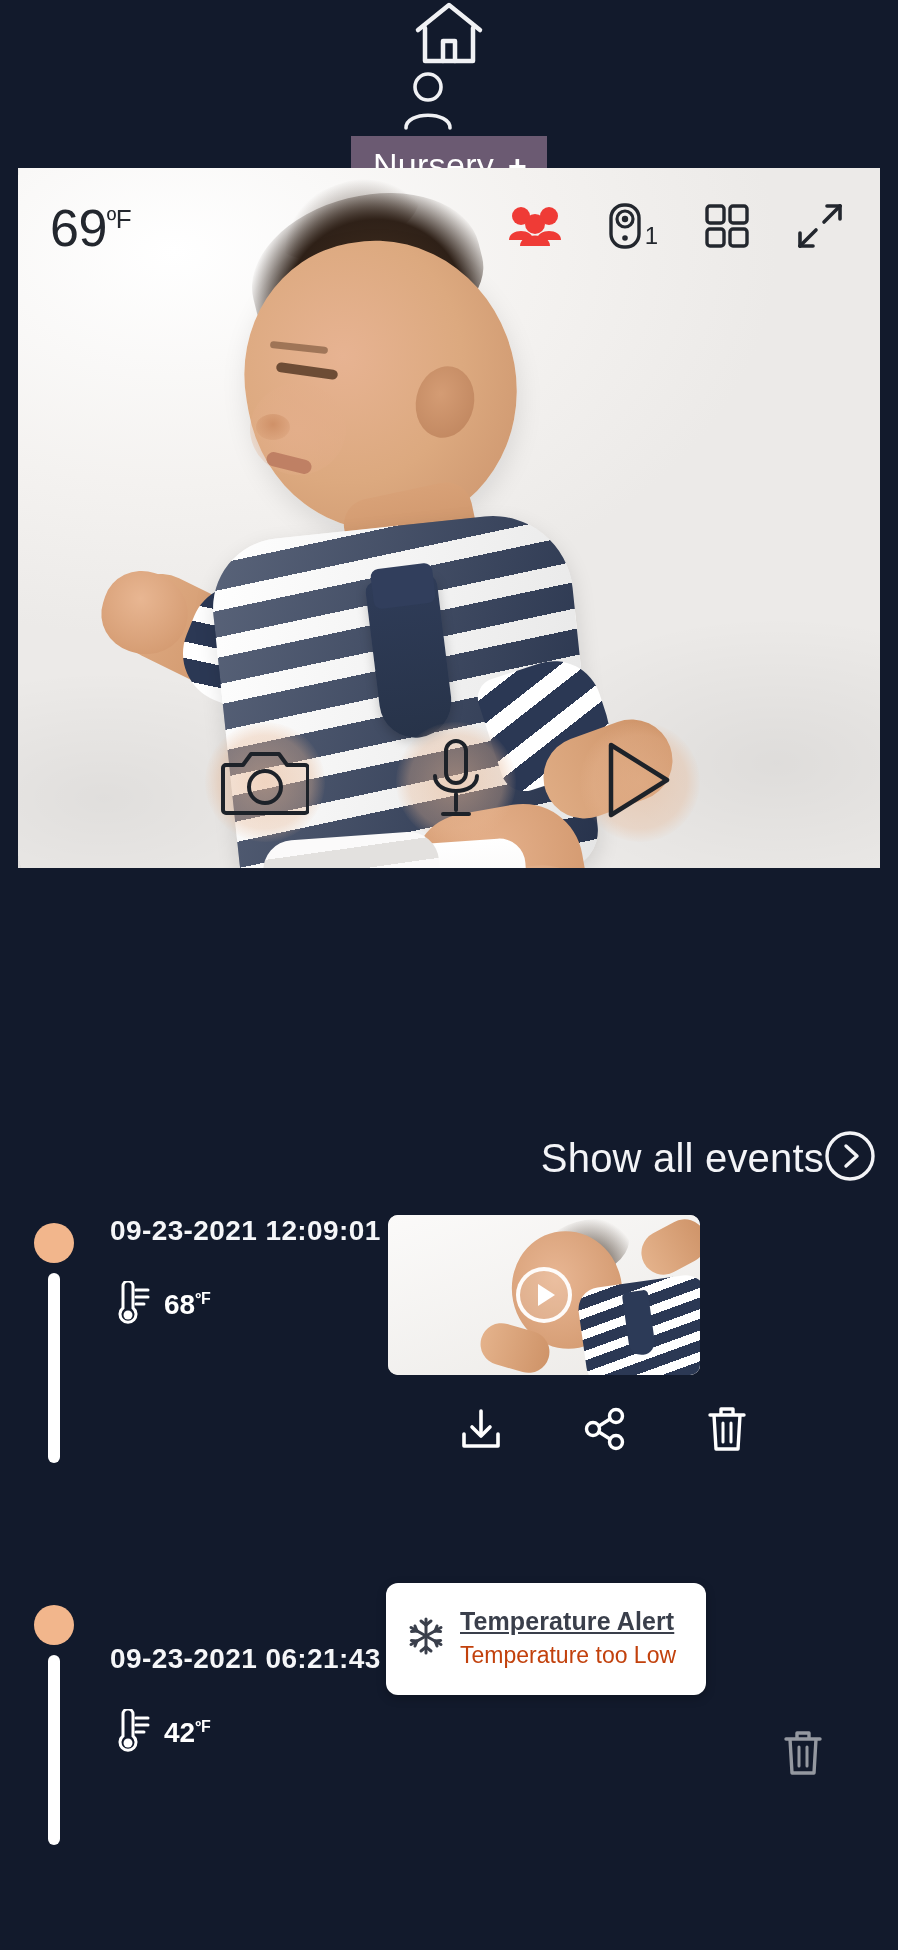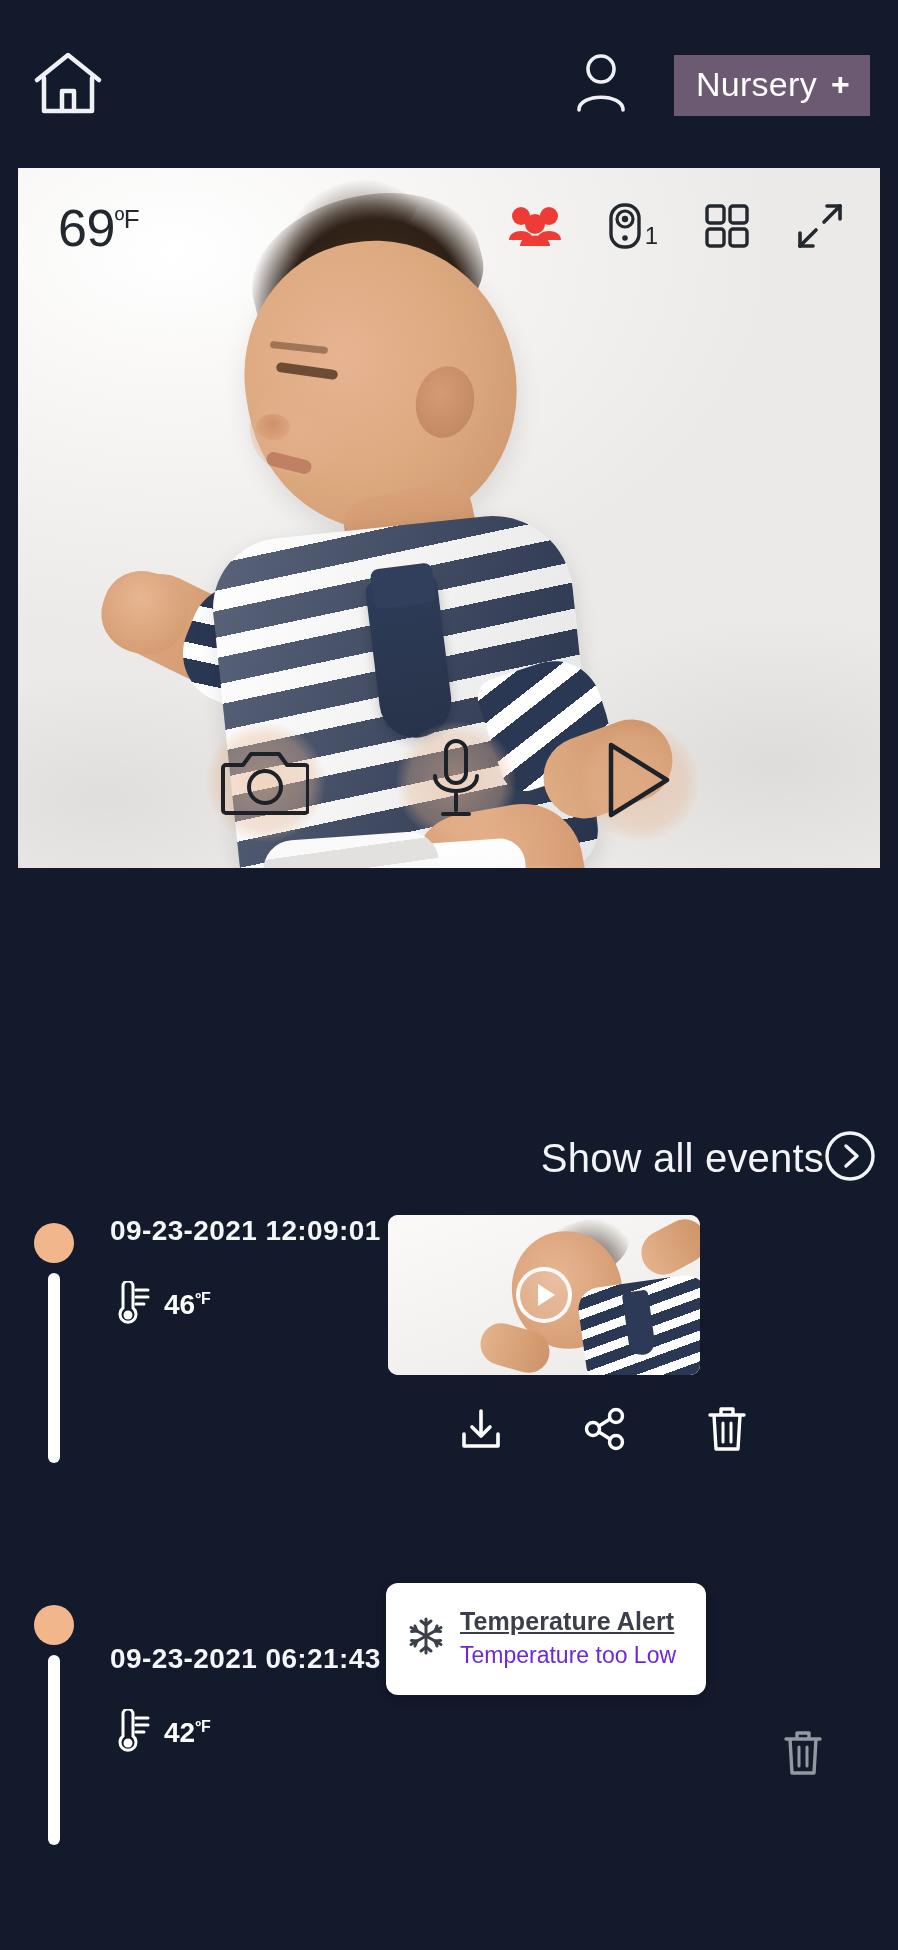--- a/index.html
+++ b/index.html
@@ -7,21 +7,21 @@
     width: 898px; height: 1950px;
     background: #131a2b;
     font-family: "Liberation Sans", sans-serif;
     overflow: hidden;
   }
   .app { position: relative; width: 898px; height: 1950px; background: #121a2c; }
 
   
   .topbar {
     position: absolute; left: 0; top: 0; width: 898px; height: 170px;
-    display: flex; align-items: center; padding: 0 28px;
+    display: flex; align-items: center; padding: 0 28px; flex-direction: column;
   }
   .home-btn { width: 80px; height: 80px; display: flex; align-items: center; justify-content: center; cursor: pointer; }
   .spacer { flex: 1; }
   .user-btn { width: 62px; height: 72px; display: flex; align-items: center; justify-content: center; margin-right: 42px; cursor: pointer; }
   .nursery-badge {
     background: #6b5a72; color: #ffffff;
     font-size: 34px; letter-spacing: .3px;
     padding: 10px 20px 12px 22px;
     display: flex; align-items: center; gap: 14px;
     cursor: pointer; white-space: nowrap;
@@ -172,21 +172,21 @@
   }
   .diaper {
     position:absolute; left:300px; top:676px; width:210px; height:120px;
     background: linear-gradient(180deg,#ffffff,#efedeb);
     border-radius: 26px 26px 44px 44px; transform: rotate(-4deg);
   }
 
   
   .vid-top {
     position:absolute; left:0; top:0; width:862px; height:120px;
-    display:flex; align-items:center; padding: 0 36px 0 40px;
+    display:flex; align-items:center; padding: 0 36px 0 32px;
     z-index: 9;
   }
   .temp-read {
     color:#23272e; font-size: 52px; letter-spacing: -0.5px;
     font-family:"Liberation Sans", sans-serif;
   }
   .temp-read sup { font-size: 26px; vertical-align: super; }
   .vid-icons { margin-left:auto; display:flex; align-items:center; gap: 46px; }
   .vic { cursor:pointer; display:flex; align-items:flex-end; }
   .cam-count { font-size: 24px; color:#23272e; margin-left: 3px; margin-bottom: 4px; }
@@ -282,21 +282,21 @@
     margin-top: 30px; padding-left: 72px;
   }
   .ev-actions .act { cursor:pointer; }
 
   .alert-card {
     width: 320px; background:#ffffff; border-radius: 12px;
     padding: 24px 18px 26px 20px; display:flex; align-items:center; gap: 14px;
     box-shadow: 0 3px 10px rgba(0,0,0,.25);
   }
   .alert-text .a-title { color:#3a3f4b; font-size: 25px; font-weight:700; letter-spacing:.1px; white-space:nowrap;text-decoration:underline; }
-  .alert-text .a-sub { color:#6d28d9; font-size: 23px; margin-top: 6px; white-space:nowrap; }
+  .alert-text .a-sub { color:#c2410c; font-size: 23px; margin-top: 6px; white-space:nowrap; }
 
   .ev-actions.single { justify-content:flex-end; padding-left:0; padding-right: 52px; margin-top: 34px; }
   .ico-dim { opacity:.55; }
 </style>
 </head>
 <body>
 
 <div class="app">
 
   <div class="topbar">
@@ -463,21 +463,21 @@
         <div class="ev-temp">
           <span>
             <svg width="40" height="44" viewBox="0 0 40 44" fill="none">
               <path d="M13 5 a5 5 0 0 1 10 0 v22 a8 8 0 1 1 -10 0 z" stroke="#ffffff" stroke-width="3"></path>
               <circle cx="18" cy="34" r="4.5" fill="#ffffff"></circle>
               <path d="M26 9 L38 9" stroke="#ffffff" stroke-width="3" stroke-linecap="round"></path>
               <path d="M26 16 L38 16" stroke="#ffffff" stroke-width="3" stroke-linecap="round"></path>
               <path d="M26 23 L34 23" stroke="#ffffff" stroke-width="3" stroke-linecap="round"></path>
             </svg>
           </span>
-          <span class="val"><span>46</span><sup>ºF</sup></span>
+          <span class="val"><span>68</span><sup>ºF</sup></span>
         </div>
       </div>
 
       <div class="ev-right">
         <div class="thumb">
           <div class="t-sheet"></div>
           <div class="t-hair"></div>
           <div class="t-head"></div>
           <div class="t-arm"></div>
           <div class="t-body"></div>

